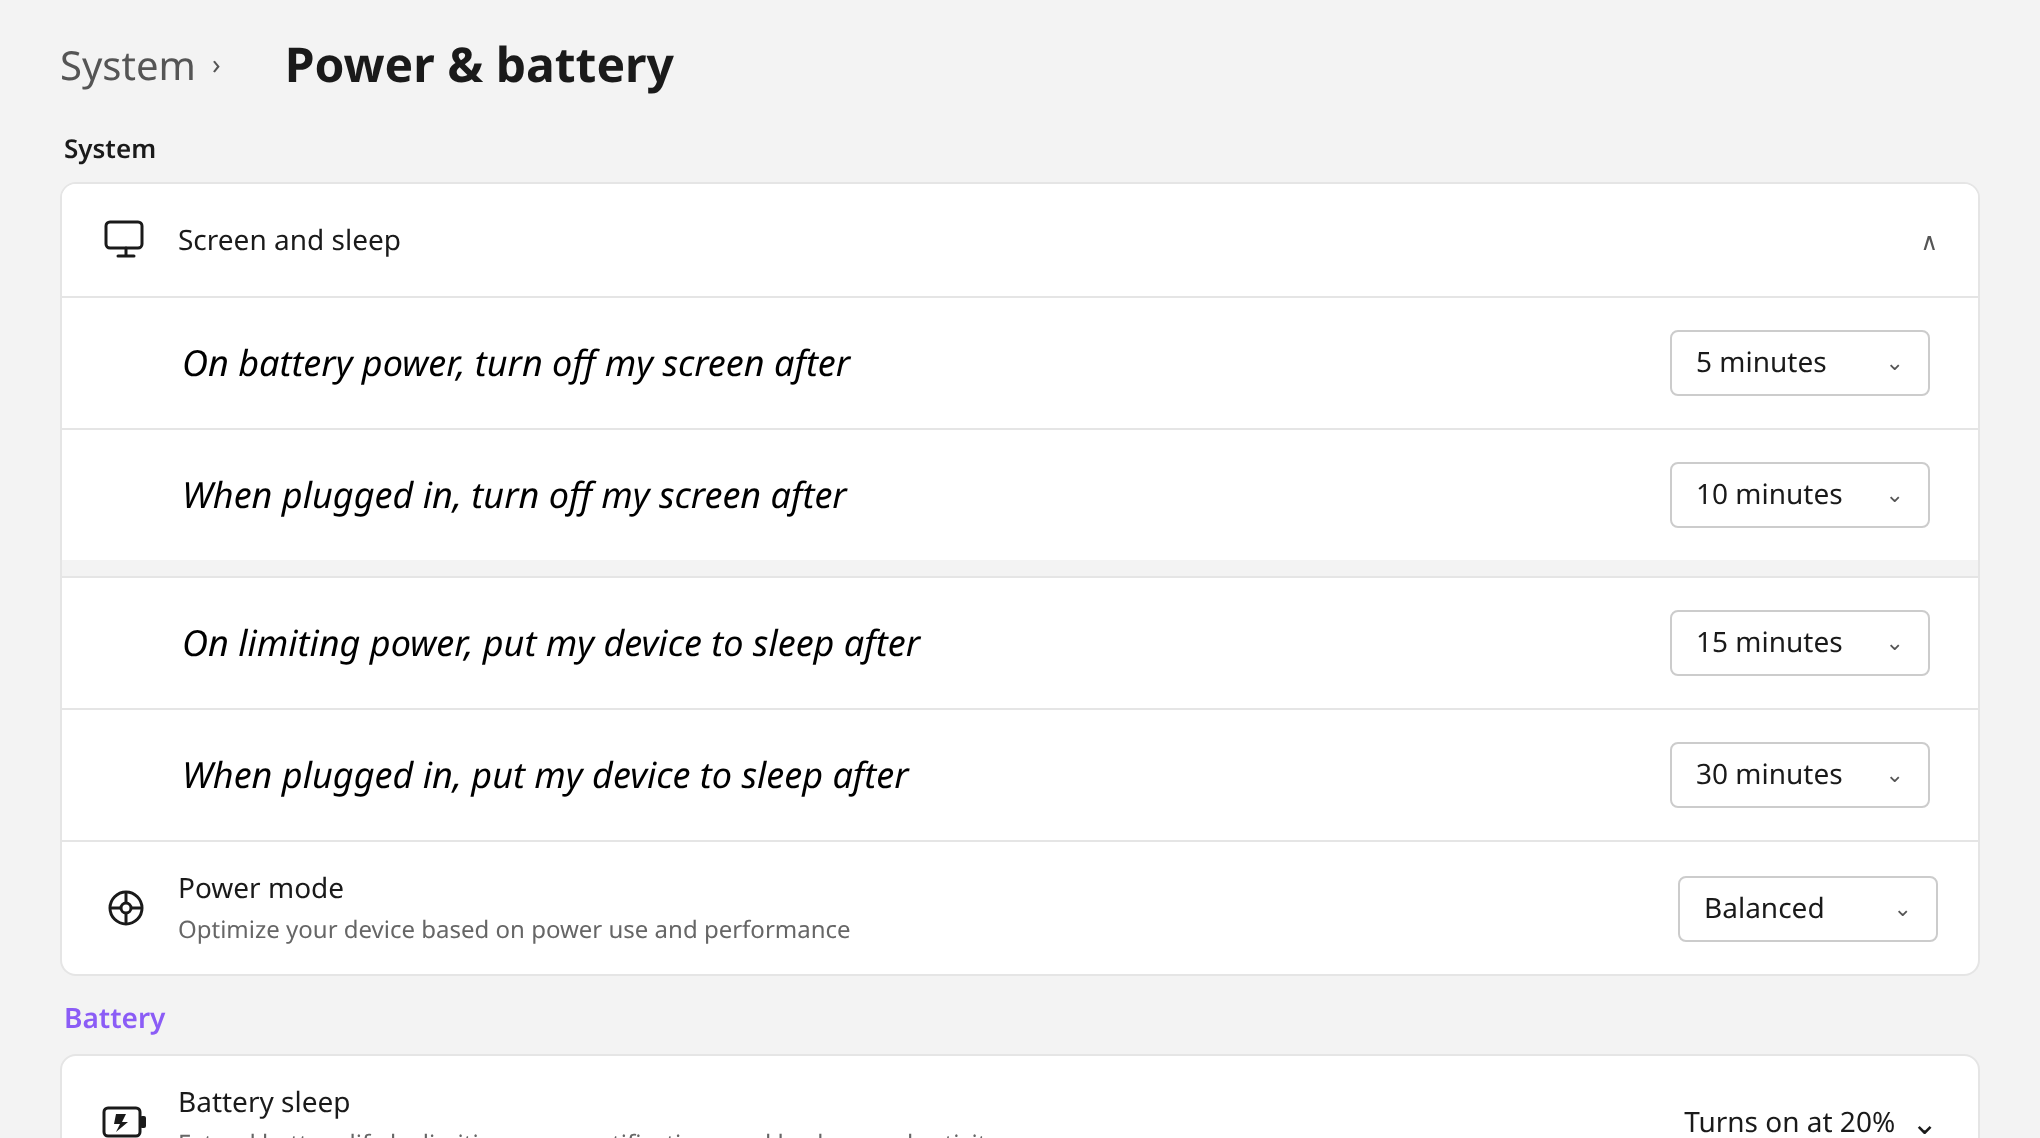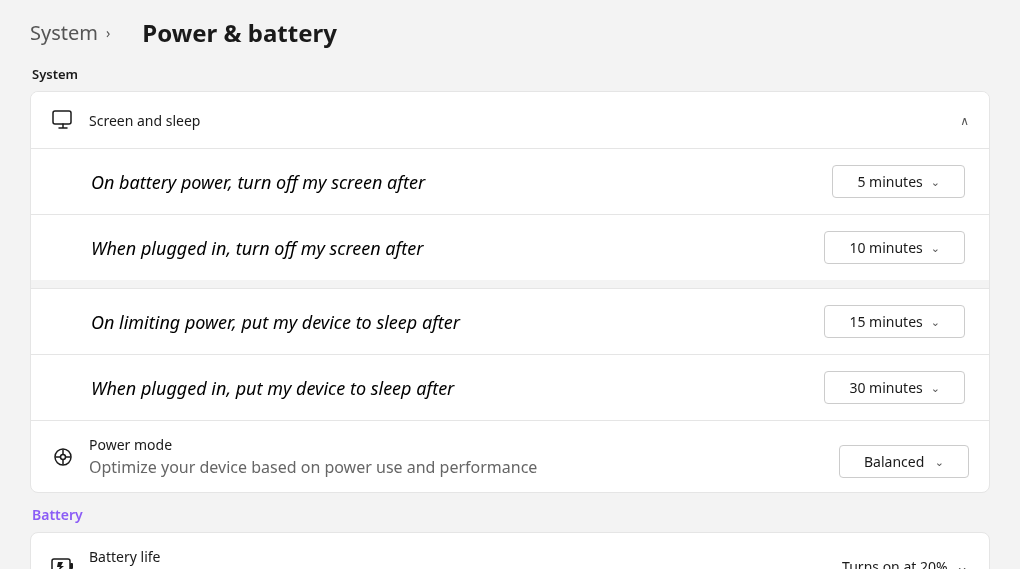--- a/index.html
+++ b/index.html
@@ -102,53 +102,53 @@
       font-size: 18px;
       color: #000000;
       font-style: italic;
     }
     .dropdown {
       display: flex;
       align-items: center;
       gap: 8px;
       border: 1px solid #ccc;
       border-radius: 4px;
-      padding: 6px 24px;
+      padding: 6px 12px;
       background: #fff;
       cursor: pointer;
       min-width: 130px;
       justify-content: space-between;
       font-size: 14px;
       color: #1a1a1a;
     }
     .dropdown-chevron {
       color: #555;
       font-size: 11px;
     }
     .power-mode-row {
       display: flex;
-      align-items: flex-end;
+      align-items: center;
       justify-content: space-between;
       padding: 14px 20px;
       cursor: pointer;
       gap: 13px;
     }
     .power-mode-left {
       display: flex;
       align-items: center;
       gap: 14px;
     }
     .power-mode-text {}
     .power-mode-title {
       font-size: 14px;
       font-weight: 400;
       color: #1a1a1a;
     }
     .power-mode-subtitle {
-      font-size: 16px;
+      font-size: 12px;
       color: #666;
       margin-top: 2px;
     }
     .battery-section-label {
       font-size: 14px;
       font-weight: 600;
       color: #8b5cf6;
       margin-top: 8px;
       margin-bottom: 8px;
       padding-left: 2px;
@@ -284,21 +284,21 @@
     <div class="battery-saver-row">
       <div class="battery-saver-left">
         <div class="header-icon">
           <svg width="24" height="22" viewBox="0 0 24 22" fill="none" xmlns="http://www.w3.org/2000/svg">
             <rect x="1" y="4" width="18" height="14" rx="2" stroke="#1a1a1a" stroke-width="1.5" fill="none"></rect>
             <rect x="19" y="8" width="3" height="6" rx="1" fill="#1a1a1a"></rect>
             <path d="M13 11h-3l2-4h-5l-1 5h3l-2 4z" fill="#1a1a1a" stroke="none"></path>
           </svg>
         </div>
         <div class="battery-saver-text">
-          <div class="battery-saver-title">Battery life</div>
+          <div class="battery-saver-title">Battery sleep</div>
           <div class="battery-saver-subtitle">Extend battery life by limiting some notifications and background activity</div>
         </div>
       </div>
       <div class="battery-saver-right">
         <span>Turns on at 20%</span>
         <span style="font-size:16px;">⌄</span>
       </div>
     </div>
   </div>
 

